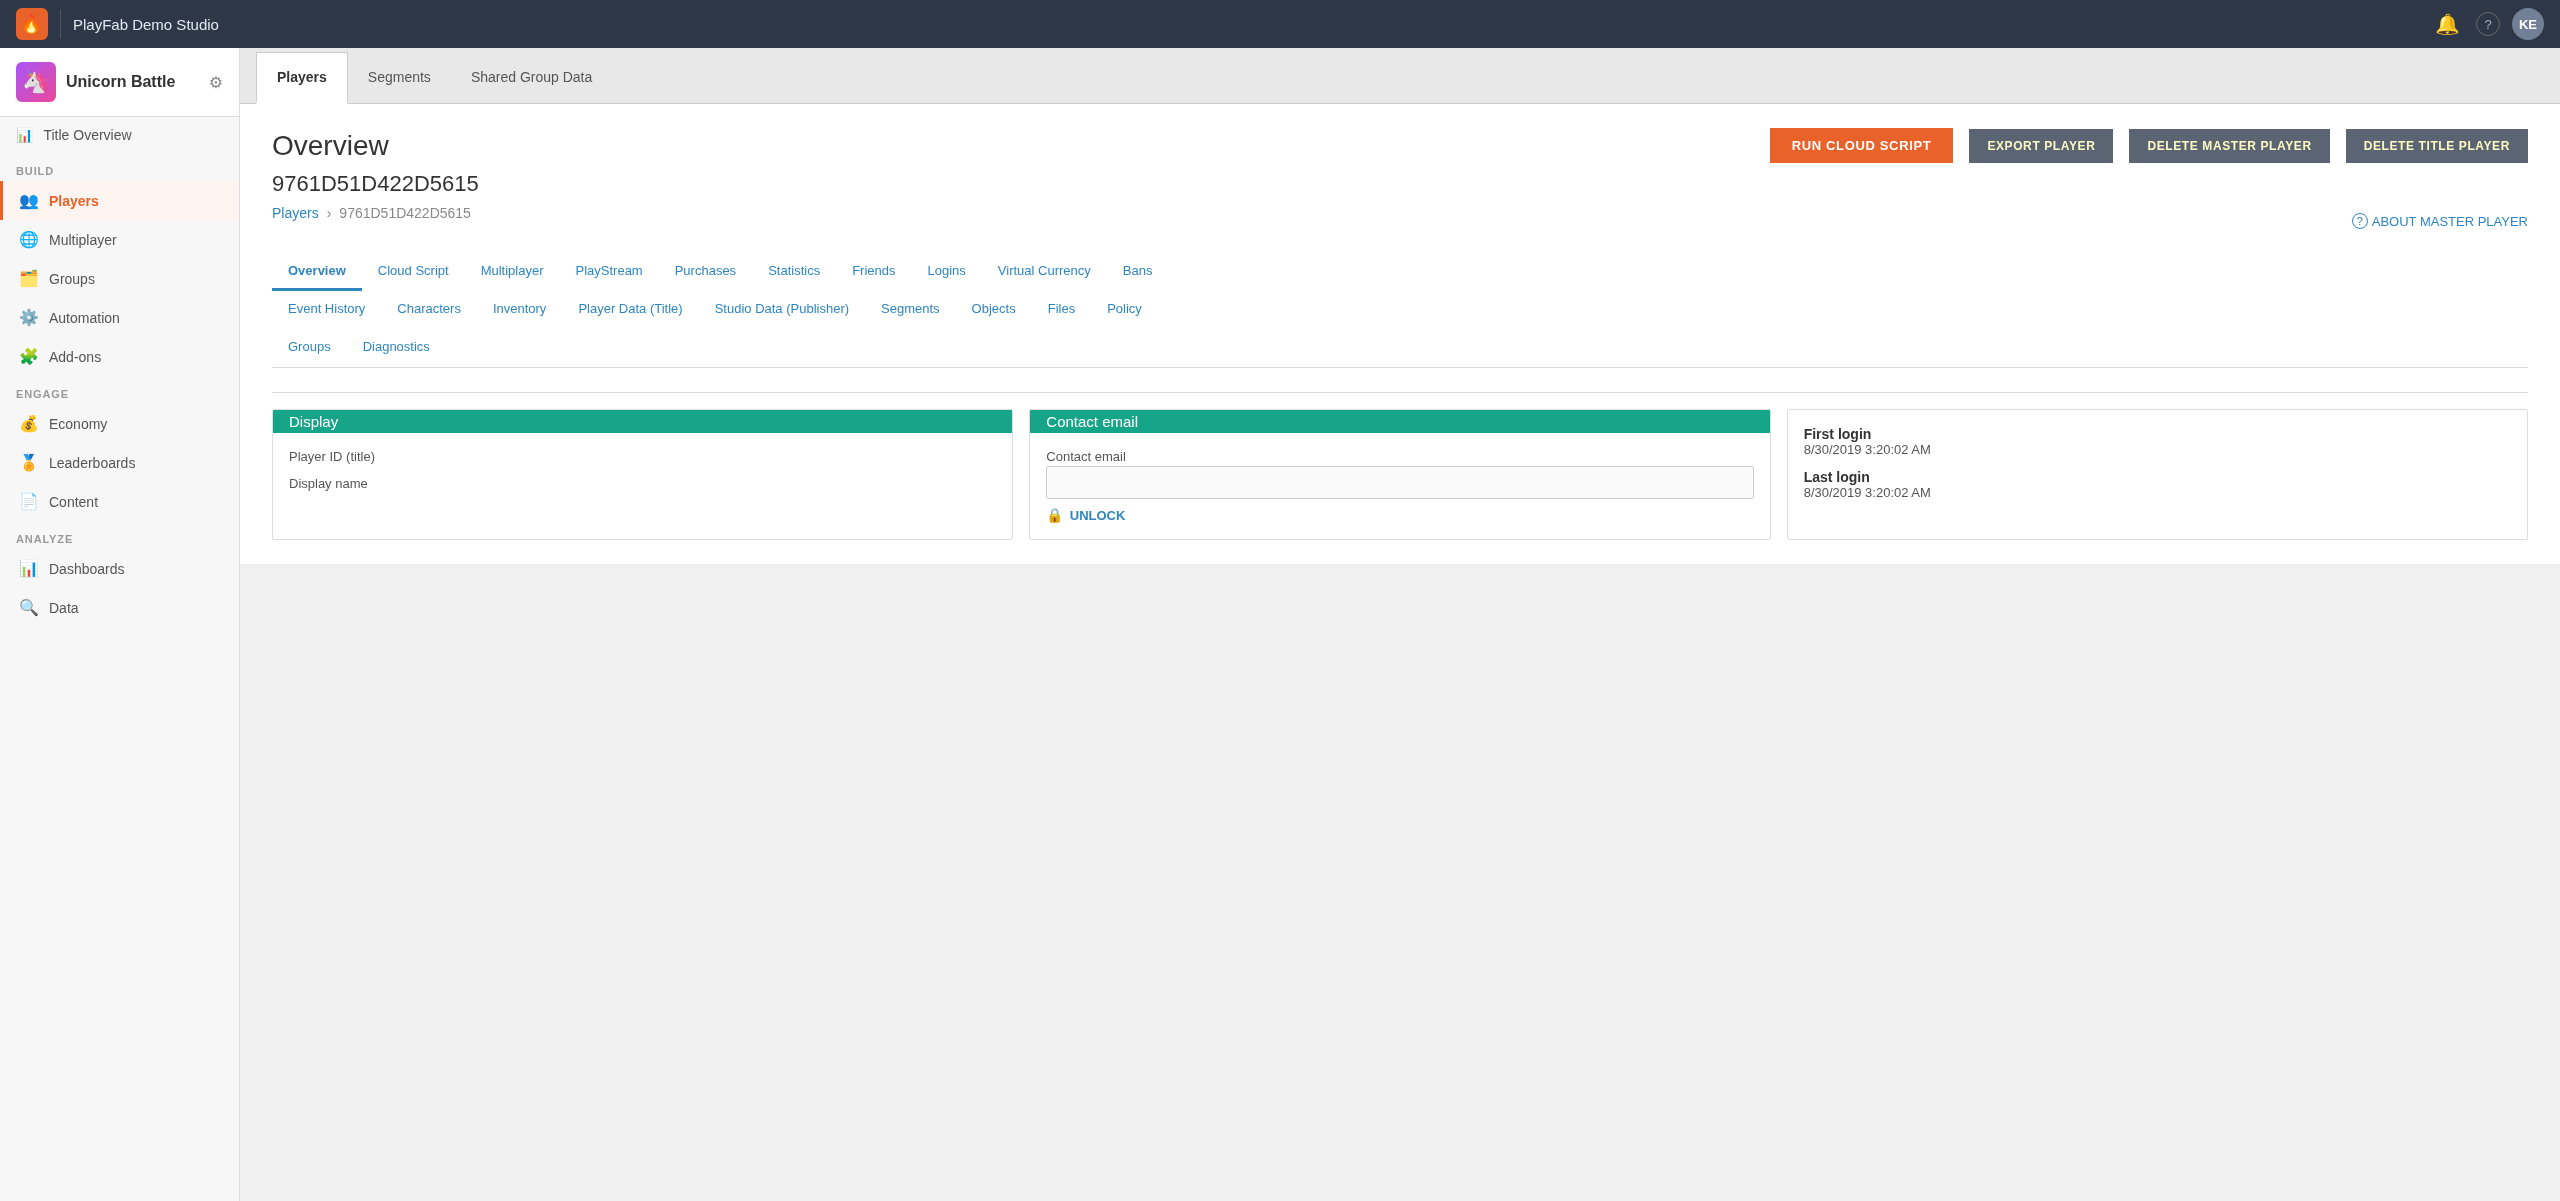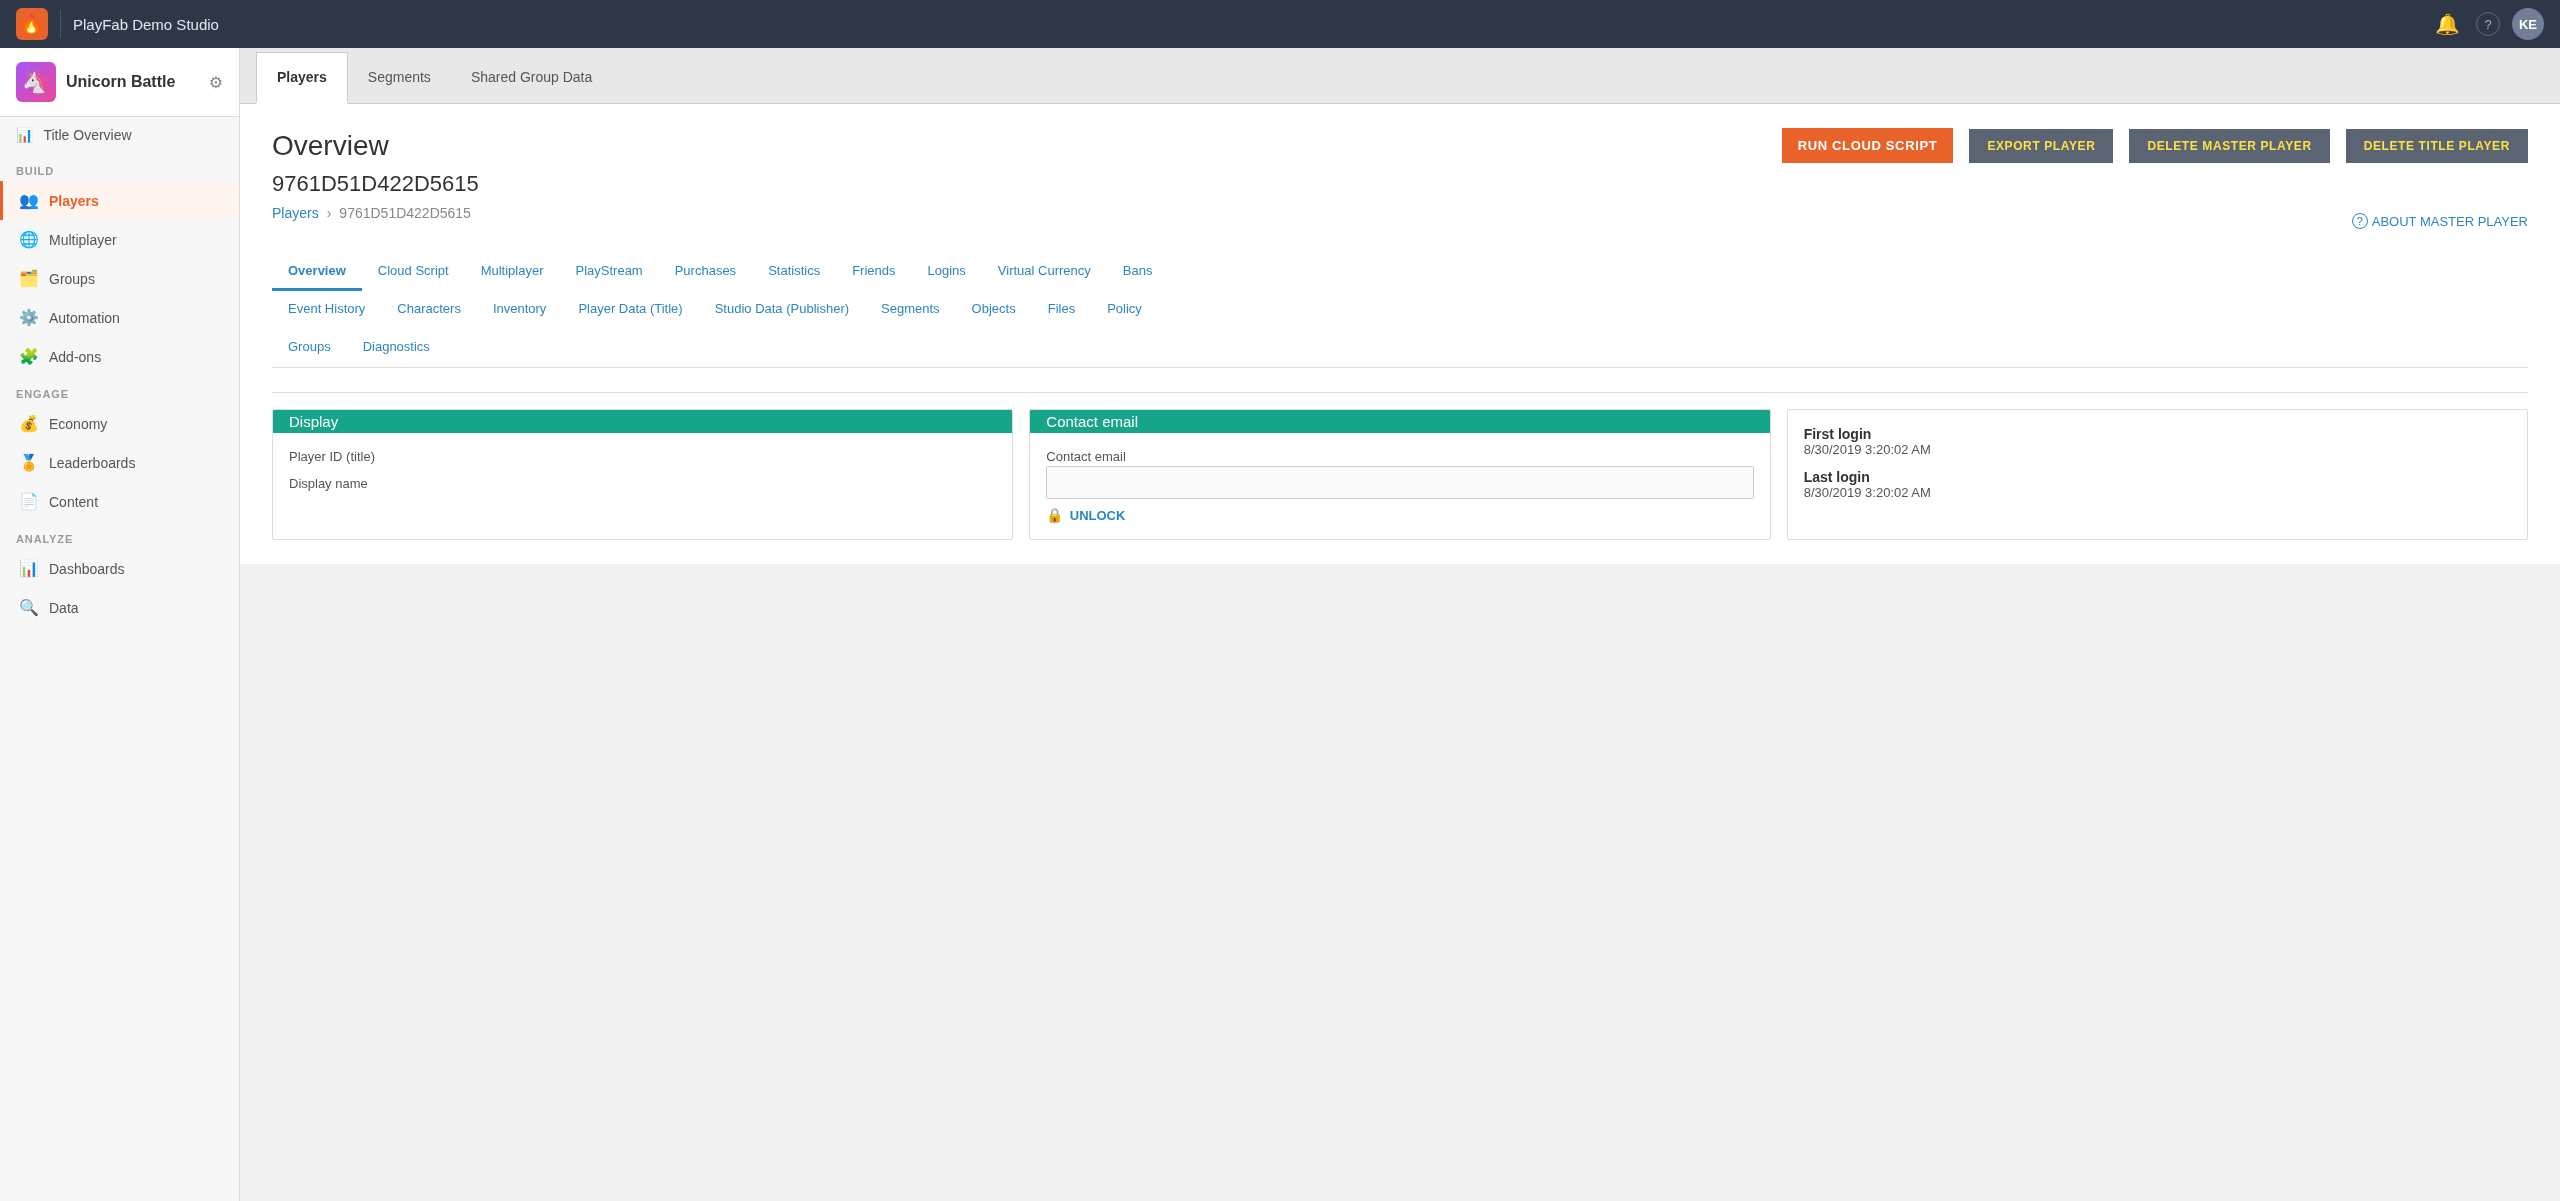--- a/index.html
+++ b/index.html
@@ -185,30 +185,30 @@
       font-size: 28px;
       font-weight: 300;
       color: #333;
       flex: 1;
     }
 
     .btn-run-cloud {
       background: #e8622a;
       color: white;
       border: none;
-      padding: 10px 16px;
+      padding: 10px 22px;
       font-size: 13px;
       font-weight: 700;
       letter-spacing: 0.05em;
       cursor: pointer;
       text-transform: uppercase;
     }
     .btn-gray {
       background: #5a6472;
-      color: #fde047;
+      color: #fef9c3;
       border: none;
       padding: 10px 18px;
       font-size: 12px;
       font-weight: 600;
       letter-spacing: 0.05em;
       cursor: pointer;
       text-transform: uppercase;
     }
 
     .player-id {

